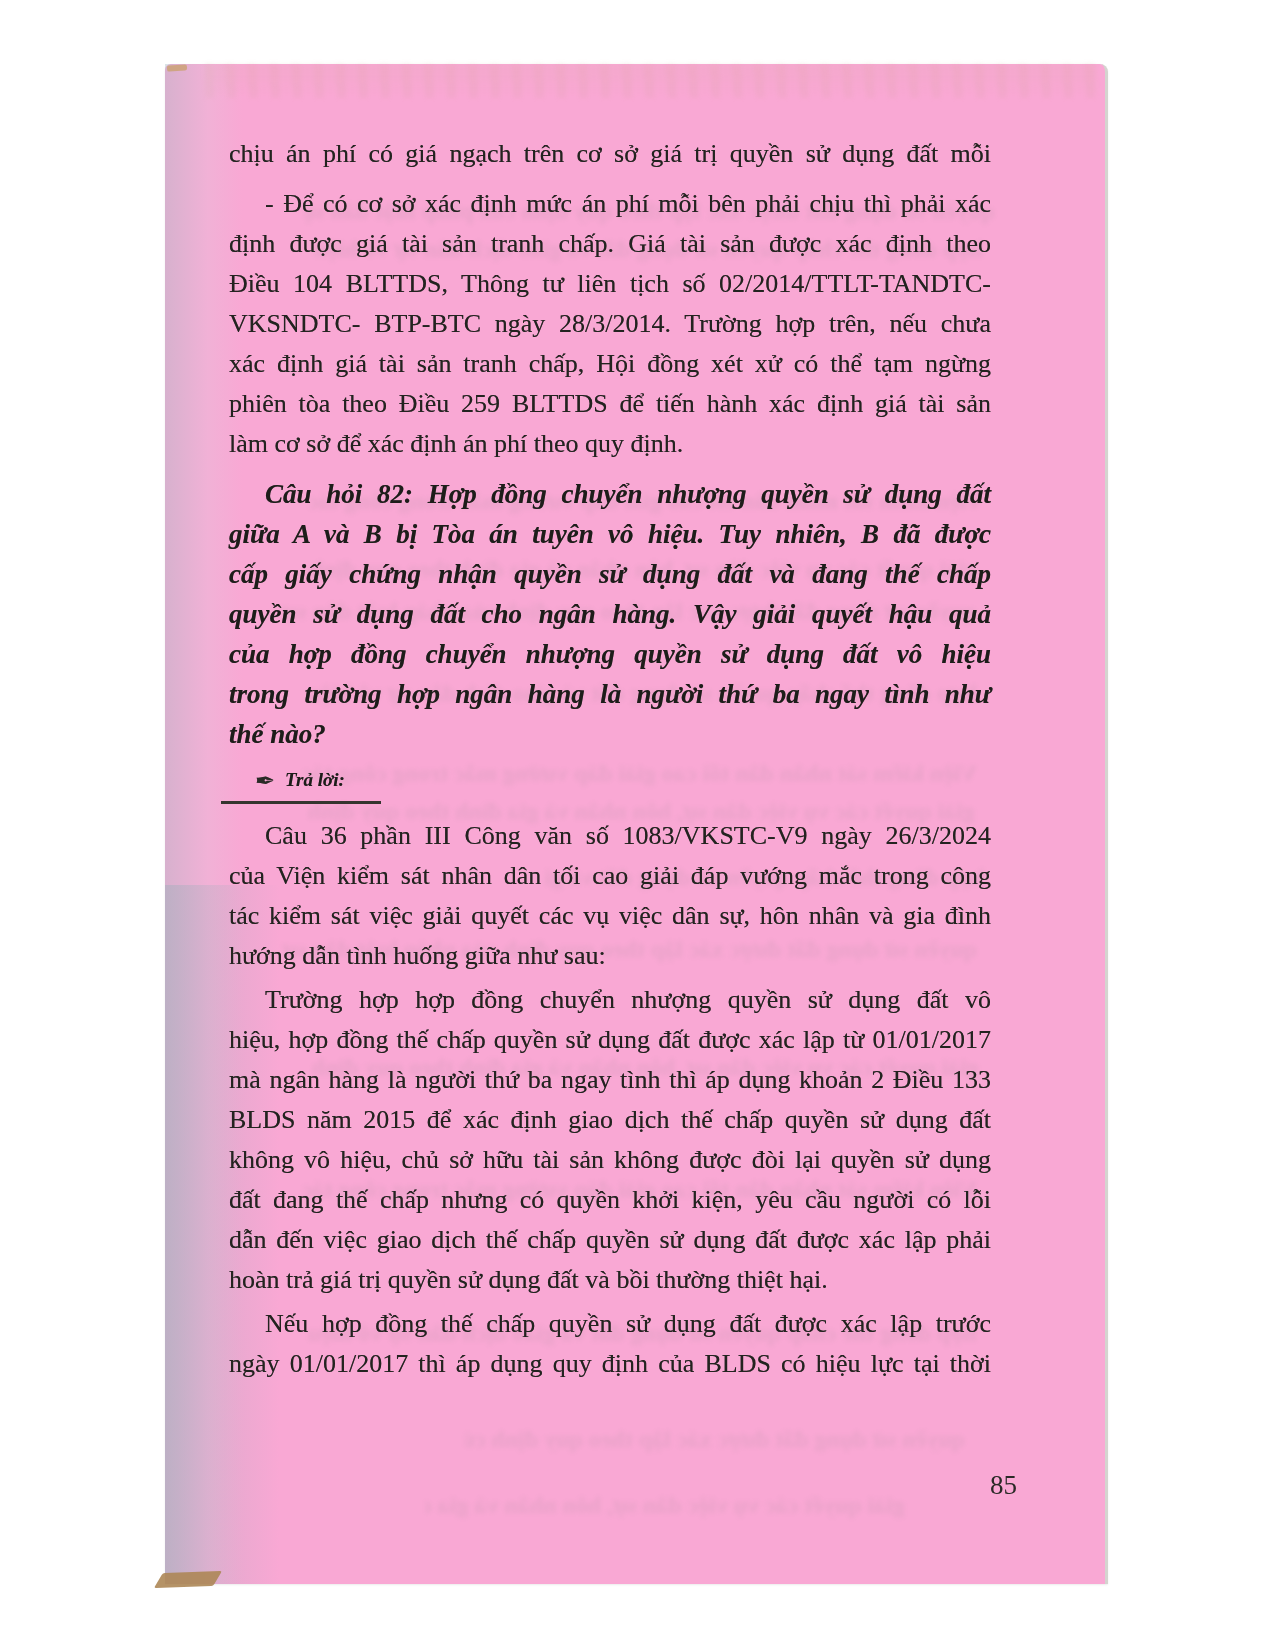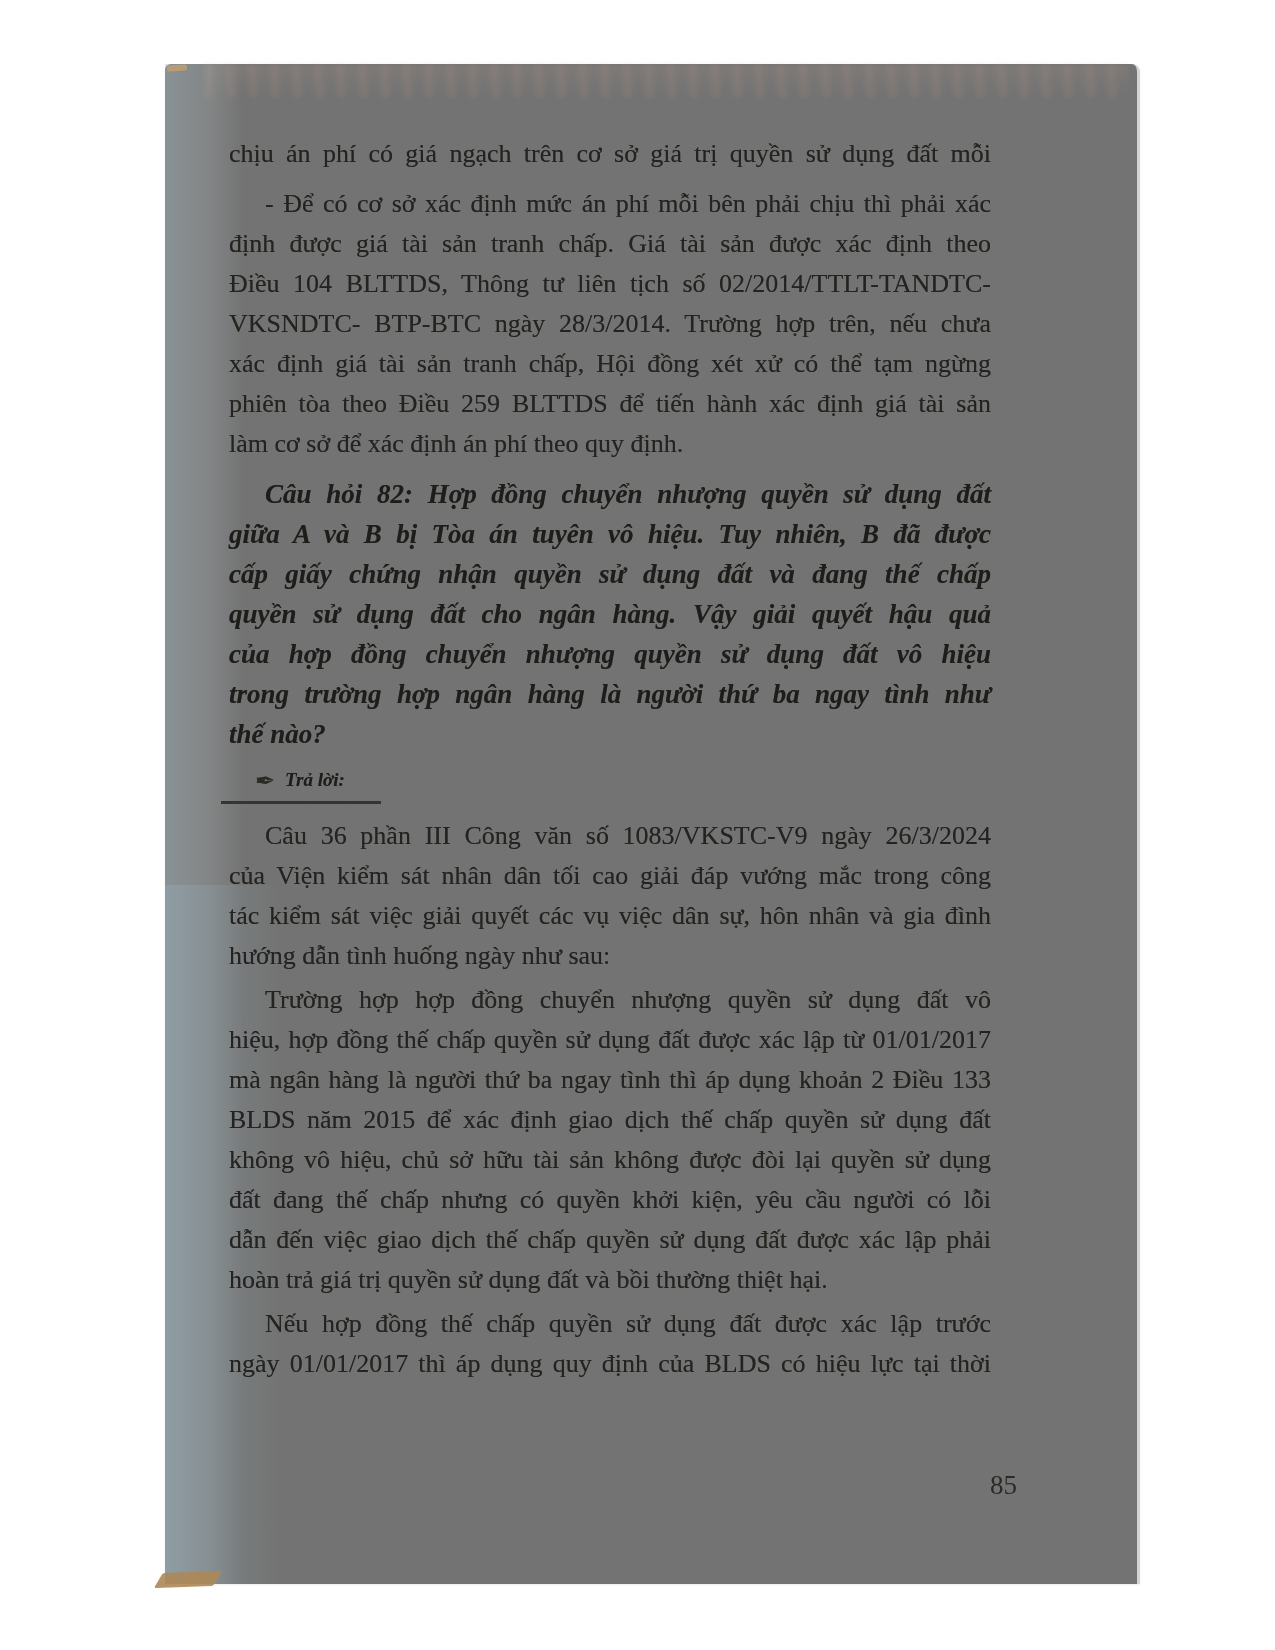--- a/index.html
+++ b/index.html
@@ -9,25 +9,24 @@
     position:relative;
     overflow:hidden;
     font-family:"Liberation Serif","DejaVu Serif",serif;
   }
 
   
   .page{
     position:absolute;
     left:165px;top:64px;
     width:940px;height:1520px;
-    background:#737373;
+    background:#f9a8d4;
     border-right:3px solid #d4d4cf;
     border-radius:6px 8px 0 0;
     box-shadow:0 1px 2px rgba(0,0,0,0.08);
-    padding-left:32px;
   }
   
   .binding-shadow{
     position:absolute;left:0;top:0;bottom:0;width:78px;
     background:linear-gradient(to right, rgba(168,189,197,0.42), rgba(205,219,224,0.18) 55%, rgba(255,255,255,0));
     pointer-events:none;z-index:3;
   }
   .binding-shadow-lower{
     position:absolute;left:0;bottom:0;height:46%;width:115px;
     background:linear-gradient(to right, rgba(150,174,184,0.40), rgba(255,255,255,0));
@@ -166,21 +165,21 @@
 
     <div class="answer-heading">
       <span class="nib">✒</span>
       <span class="label">Trả lời:</span>
     </div>
 
     <div class="para answer">
         <div class="line first">Câu 36 phần III Công văn số 1083/VKSTC-V9 ngày 26/3/2024</div>
         <div class="line">của Viện kiểm sát nhân dân tối cao giải đáp vướng mắc trong công</div>
         <div class="line">tác kiểm sát việc giải quyết các vụ việc dân sự, hôn nhân và gia đình</div>
-        <div class="line last">hướng dẫn tình huống ngày như sau:</div>
+        <div class="line last">hướng dẫn tình huống giữa như sau:</div>
       </div>
 
     <div class="para answer">
         <div class="line first">Trường hợp hợp đồng chuyển nhượng quyền sử dụng đất vô</div>
         <div class="line">hiệu, hợp đồng thế chấp quyền sử dụng đất được xác lập từ 01/01/2017</div>
         <div class="line">mà ngân hàng là người thứ ba ngay tình thì áp dụng khoản 2 Điều 133</div>
         <div class="line">BLDS năm 2015 để xác định giao dịch thế chấp quyền sử dụng đất</div>
         <div class="line">không vô hiệu, chủ sở hữu tài sản không được đòi lại quyền sử dụng</div>
         <div class="line">đất đang thế chấp nhưng có quyền khởi kiện, yêu cầu người có lỗi</div>
         <div class="line">dẫn đến việc giao dịch thế chấp quyền sử dụng đất được xác lập phải</div>

